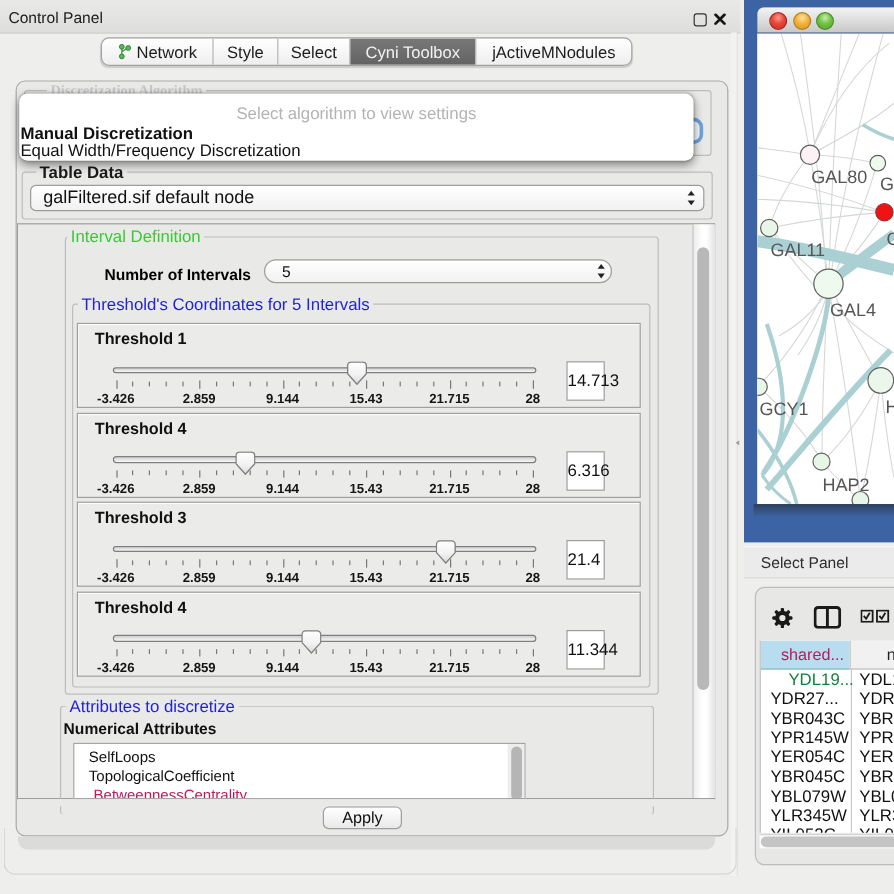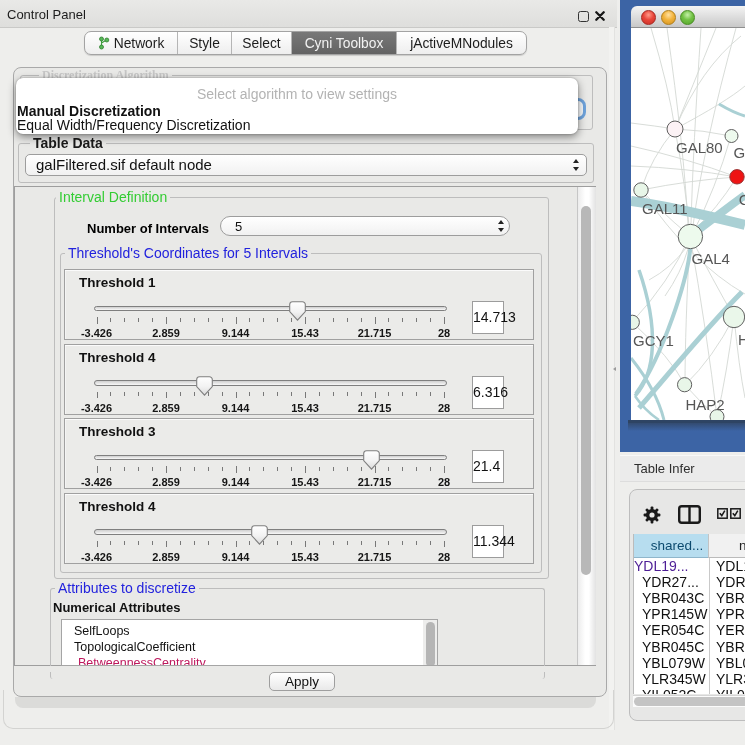--- a/index.html
+++ b/index.html
@@ -383,21 +383,21 @@
         <text x="2" y="317.5">GCY1</text>
         <text x="107" y="316.5">HI</text>
         <text x="54.5" y="381.5">HAP2</text>
       </g>
     </svg>
   </div>
 
   <div class="abs" style="left:628px;top:420px;width:117px;height:3px;background:#2e4463;"></div>
   <div class="abs" style="left:628px;top:423px;width:117px;height:8px;background:linear-gradient(#334b70,#3c64a5);"></div>
   <div class="abs" id="tp-bar">
-      <div style="position:absolute;left:14px;top:5px;font-size:13px;color:#2e2e2e;">Table Infer</div>
+      <div style="position:absolute;left:14px;top:5px;font-size:13px;color:#2e2e2e;">Select Panel</div>
     </div>
   <div class="abs" id="tablepanel"></div>
 
   <svg class="abs" style="left:643px;top:506px;" width="18" height="18" viewBox="0 0 18 18">
       <g fill="#1a1a1a">
         <rect x="7.6" y="0.6" width="2.8" height="5" rx="1" transform="rotate(0 9 9)"></rect>
         <rect x="7.6" y="0.6" width="2.8" height="5" rx="1" transform="rotate(45 9 9)"></rect>
         <rect x="7.6" y="0.6" width="2.8" height="5" rx="1" transform="rotate(90 9 9)"></rect>
         <rect x="7.6" y="0.6" width="2.8" height="5" rx="1" transform="rotate(135 9 9)"></rect>
         <rect x="7.6" y="0.6" width="2.8" height="5" rx="1" transform="rotate(180 9 9)"></rect>
@@ -415,26 +415,26 @@
   <svg class="abs" style="left:717px;top:508px;" width="25" height="11" viewBox="0 0 25 11">
       <g fill="none" stroke="#1a1a1a" stroke-width="1.5">
         <rect x="0.8" y="0.8" width="9.4" height="9.4"></rect>
         <rect x="13.8" y="0.8" width="9.4" height="9.4"></rect>
         <path d="M2.8,5.2 l2,2.4 l3,-5"></path>
         <path d="M15.8,5.2 l2,2.4 l3,-5"></path>
       </g>
     </svg>
 
   <div class="abs" style="left:633px;top:534px;width:112px;height:160px;background:#ffffff;border-left:1px solid #bbbbbb;box-sizing:border-box;overflow:hidden;">
-    <div style="position:absolute;left:0;top:0;width:74px;height:24px;background:#b7ddef;border-bottom:1px solid #8fb6cb;box-sizing:border-box;font-size:13.5px;color:#0c4a6e;text-align:center;line-height:23px;padding-left:12px;">shared...</div>
+    <div style="position:absolute;left:0;top:0;width:74px;height:24px;background:#b7ddef;border-bottom:1px solid #8fb6cb;box-sizing:border-box;font-size:13.5px;color:#be185d;text-align:center;line-height:23px;padding-left:12px;">shared...</div>
     <div style="position:absolute;left:74px;top:0;width:38px;height:24px;background:#f1f1f1;border-bottom:1px solid #bbbbbb;border-left:1px solid #c3c3c3;box-sizing:border-box;font-size:13.5px;color:#222;">
         <span style="position:absolute;left:30px;top:4px;">name</span>
       </div>
     <div style="position:absolute;left:74.5px;top:24px;width:1px;height:136px;background:#c9c9c9;"></div>
-    <div style="position:absolute;left:0;top:23.5px;font-size:14px;color:#4c1d95;">YDL19...</div>
+    <div style="position:absolute;left:23px;top:23.5px;font-size:14px;color:#15803d;">YDL19...</div>
     <div style="position:absolute;left:82px;top:23.5px;font-size:14px;color:#111;white-space:nowrap;">YDL194W</div>
     <div style="position:absolute;left:8px;top:39.7px;font-size:14px;color:#111;">YDR27...</div>
     <div style="position:absolute;left:82px;top:39.7px;font-size:14px;color:#111;white-space:nowrap;">YDR277C</div>
     <div style="position:absolute;left:8px;top:55.9px;font-size:14px;color:#111;">YBR043C</div>
     <div style="position:absolute;left:82px;top:55.9px;font-size:14px;color:#111;white-space:nowrap;">YBR043C</div>
     <div style="position:absolute;left:8px;top:72.1px;font-size:14px;color:#111;">YPR145W</div>
     <div style="position:absolute;left:82px;top:72.1px;font-size:14px;color:#111;white-space:nowrap;">YPR145W</div>
     <div style="position:absolute;left:8px;top:88.3px;font-size:14px;color:#111;">YER054C</div>
     <div style="position:absolute;left:82px;top:88.3px;font-size:14px;color:#111;white-space:nowrap;">YER054C</div>
     <div style="position:absolute;left:8px;top:104.5px;font-size:14px;color:#111;">YBR045C</div>

